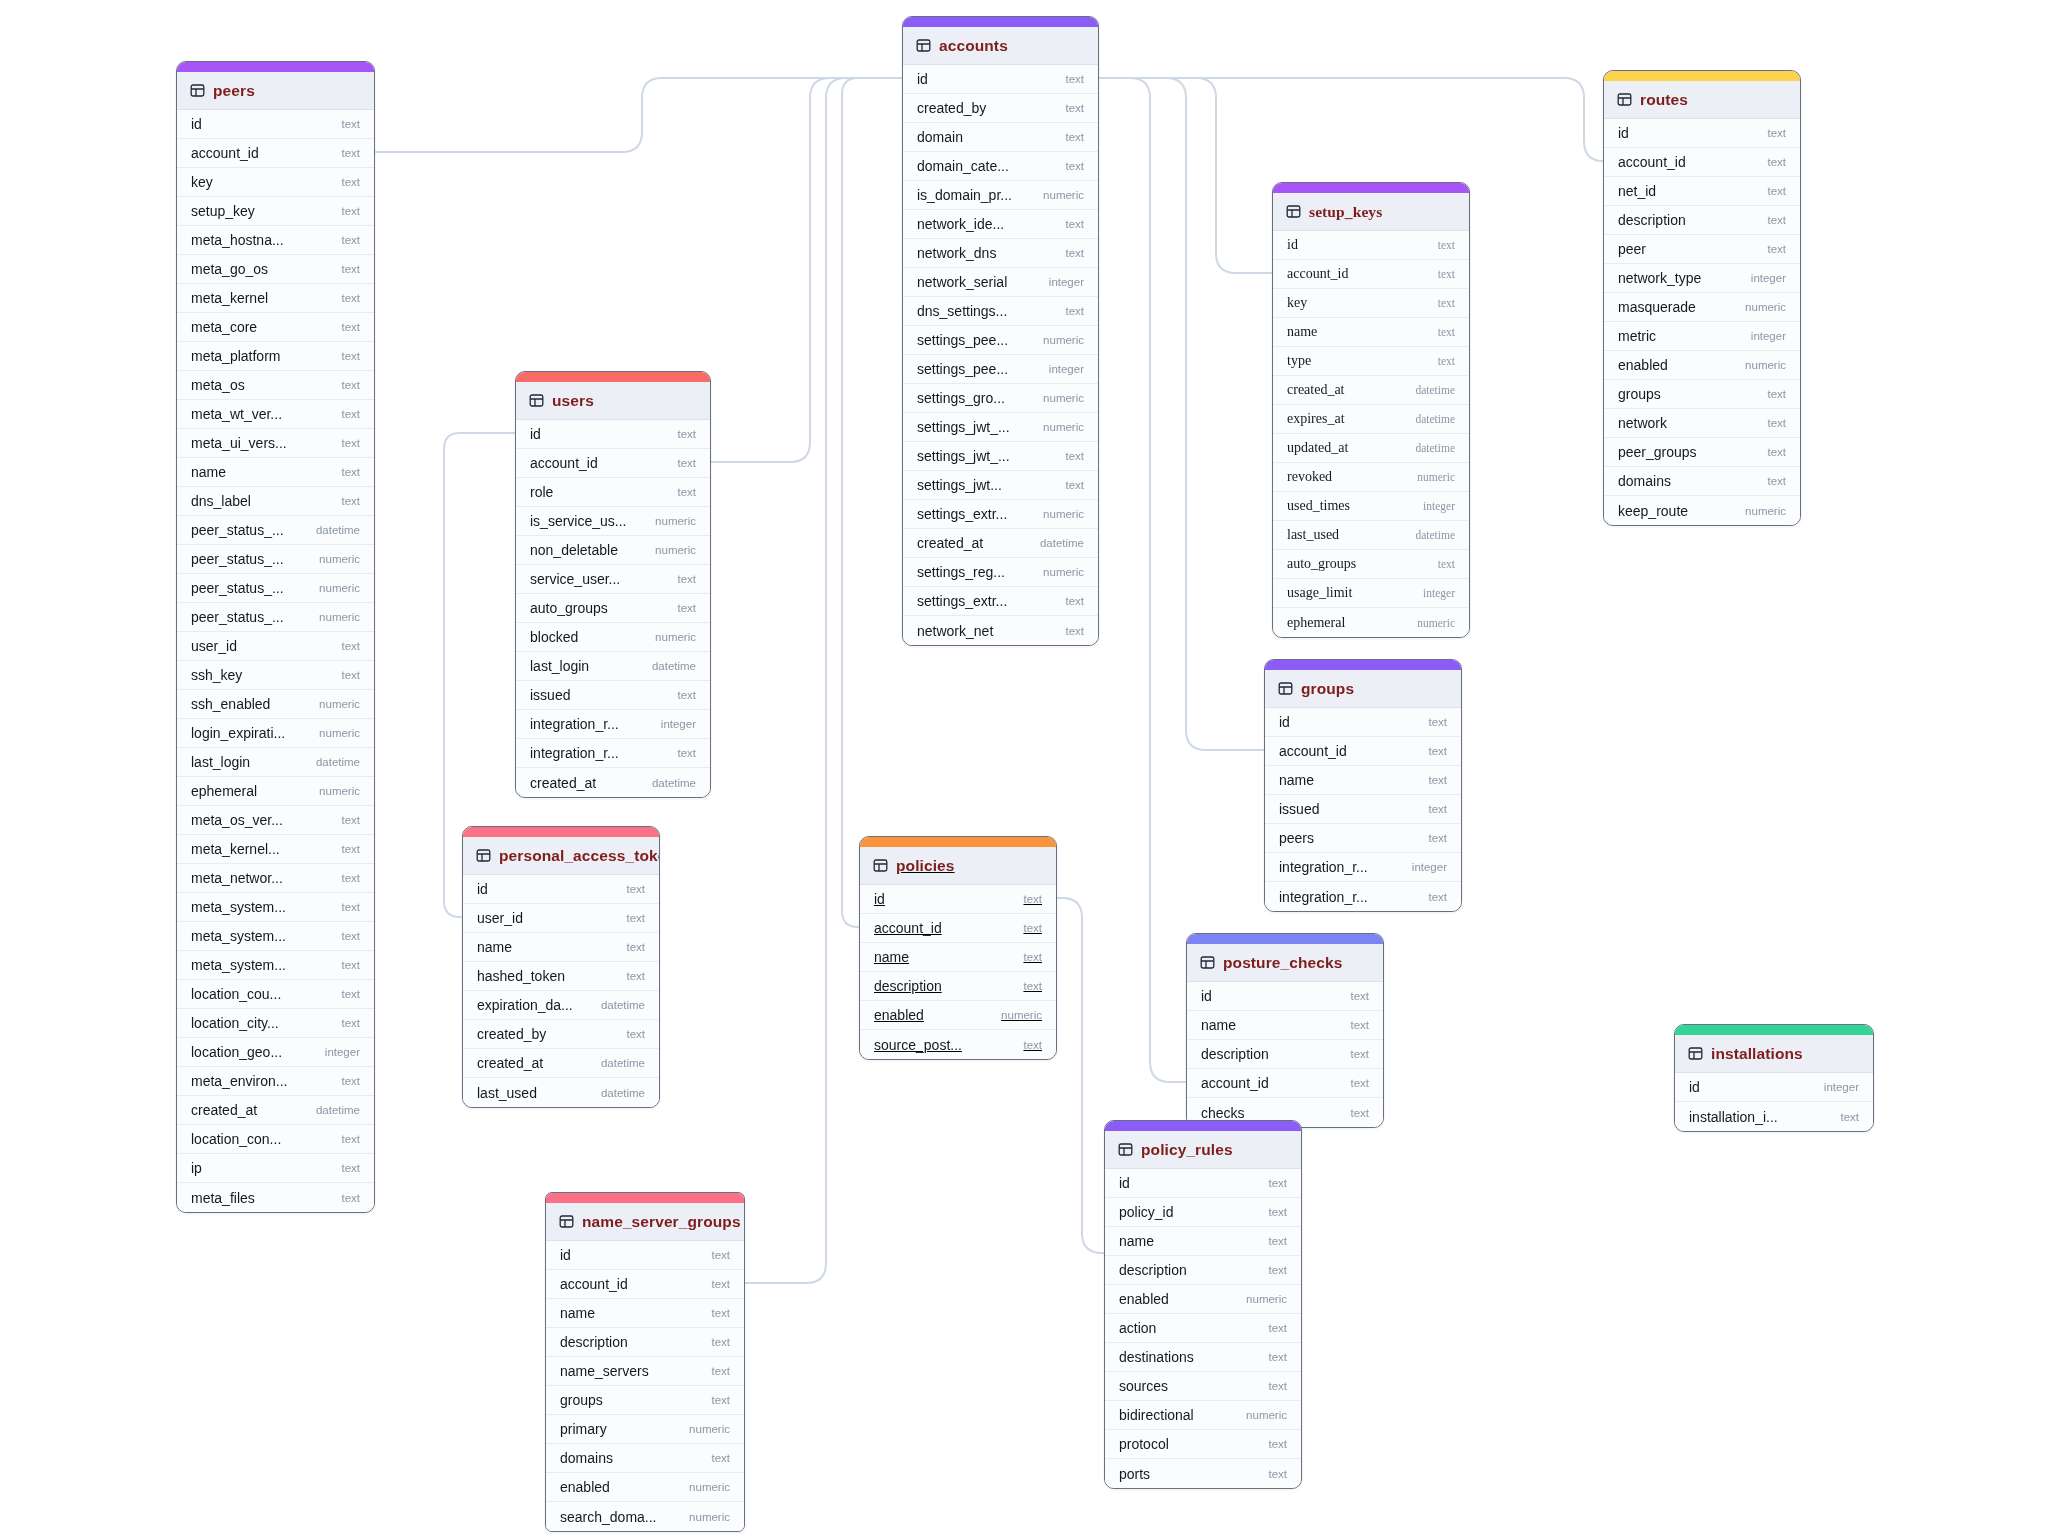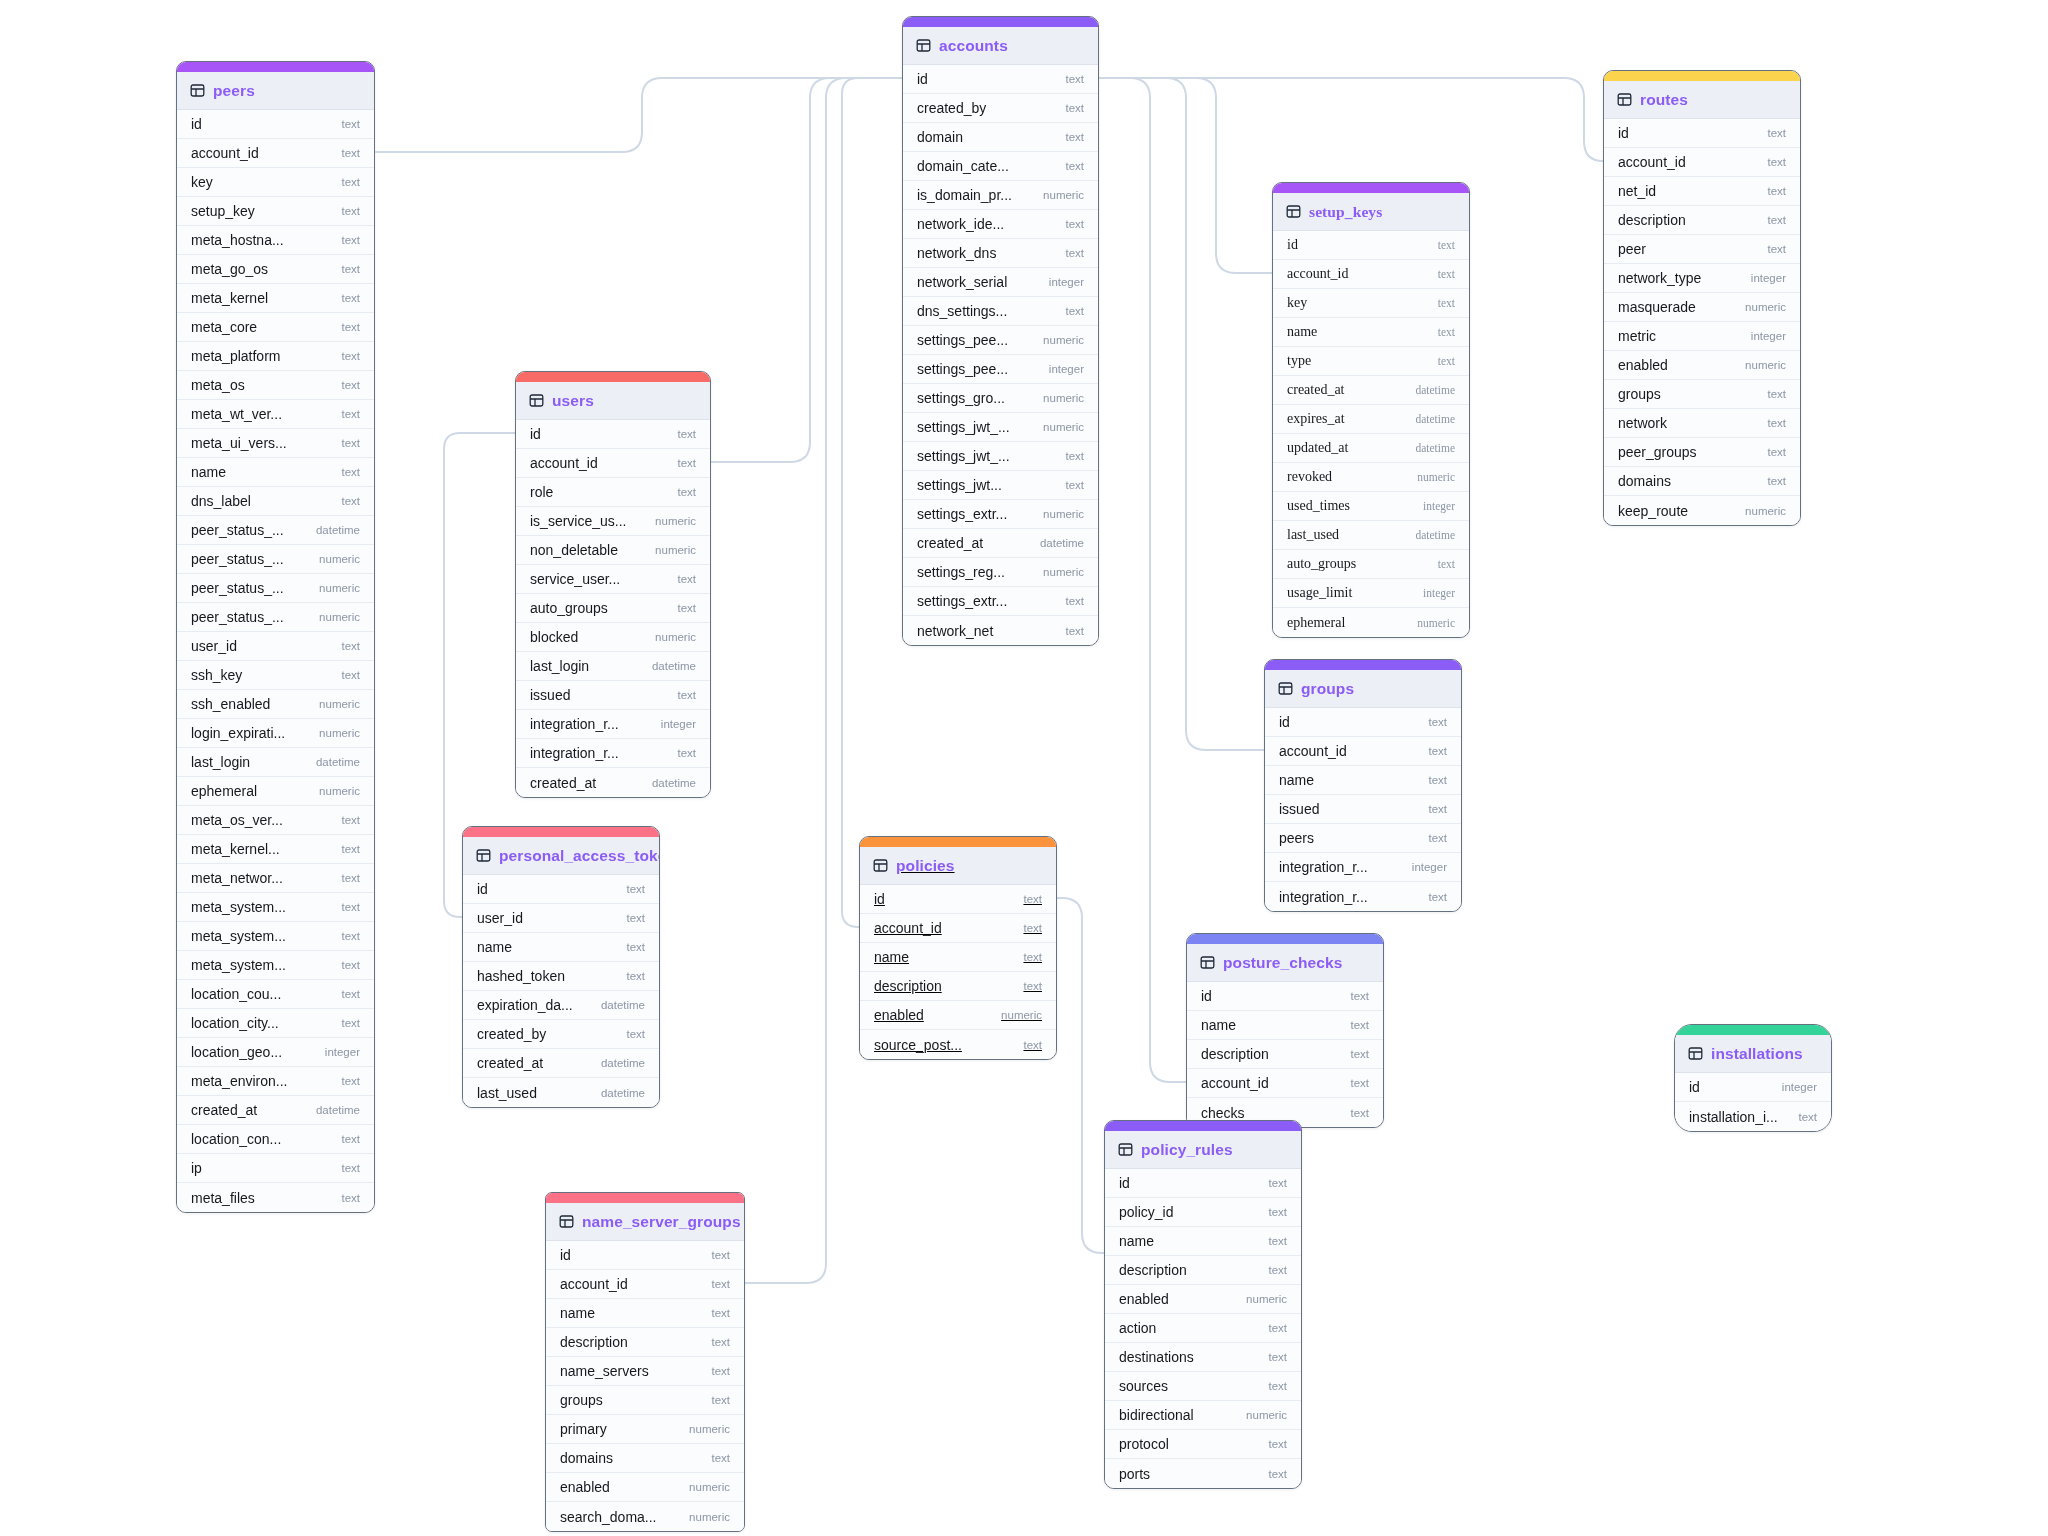--- a/index.html
+++ b/index.html
@@ -39,21 +39,21 @@
     align-items: center;
     gap: 8px;
     height: 38px;
     padding: 0 13px;
     background: #eceff5;
     border-bottom: 1px solid #dde2ec;
   }
   .table-title {
     font-size: 15.5px;
     font-weight: 700;
-    color: #8b5cf6;
+    color: #7f1d1d;
     letter-spacing: .1px;
     white-space: nowrap;
   }
   .row {
     display: flex;
     align-items: center;
     justify-content: space-between;
     height: 29px;
     padding: 0 14px;
     border-bottom: 1px solid #e7ebf2;
@@ -809,21 +809,21 @@
         <div class="row">
           <span class="fname">enabled</span>
           <span class="ftype">numeric</span>
         </div>
         <div class="row">
           <span class="fname">search_doma...</span>
           <span class="ftype">numeric</span>
         </div>
       </div>
   </div>
-    <div class="table-card" style="left: 1674px; top: 1024px; width: 158px; border-radius: 18px;">
+    <div class="table-card" style="left: 1674px; top: 1024px; width: 200px;">
     <div class="accent-bar" style="background: rgb(52, 211, 153);"></div>
     <div class="table-header">
       <svg class="ticon" width="15" height="15" viewBox="0 0 15 15" xmlns="http://www.w3.org/2000/svg">
         <rect x="1.2" y="2" width="12.6" height="11" rx="1.8" fill="none" stroke="#1f2937" stroke-width="1.3"></rect>
         <line x1="1.2" y1="6" x2="13.8" y2="6" stroke="#1f2937" stroke-width="1.3"></line>
         <line x1="6" y1="6" x2="6" y2="13" stroke="#1f2937" stroke-width="1.3"></line>
       </svg>
       <span class="table-title">installations</span>
     </div>
     <div class="table-fields">

